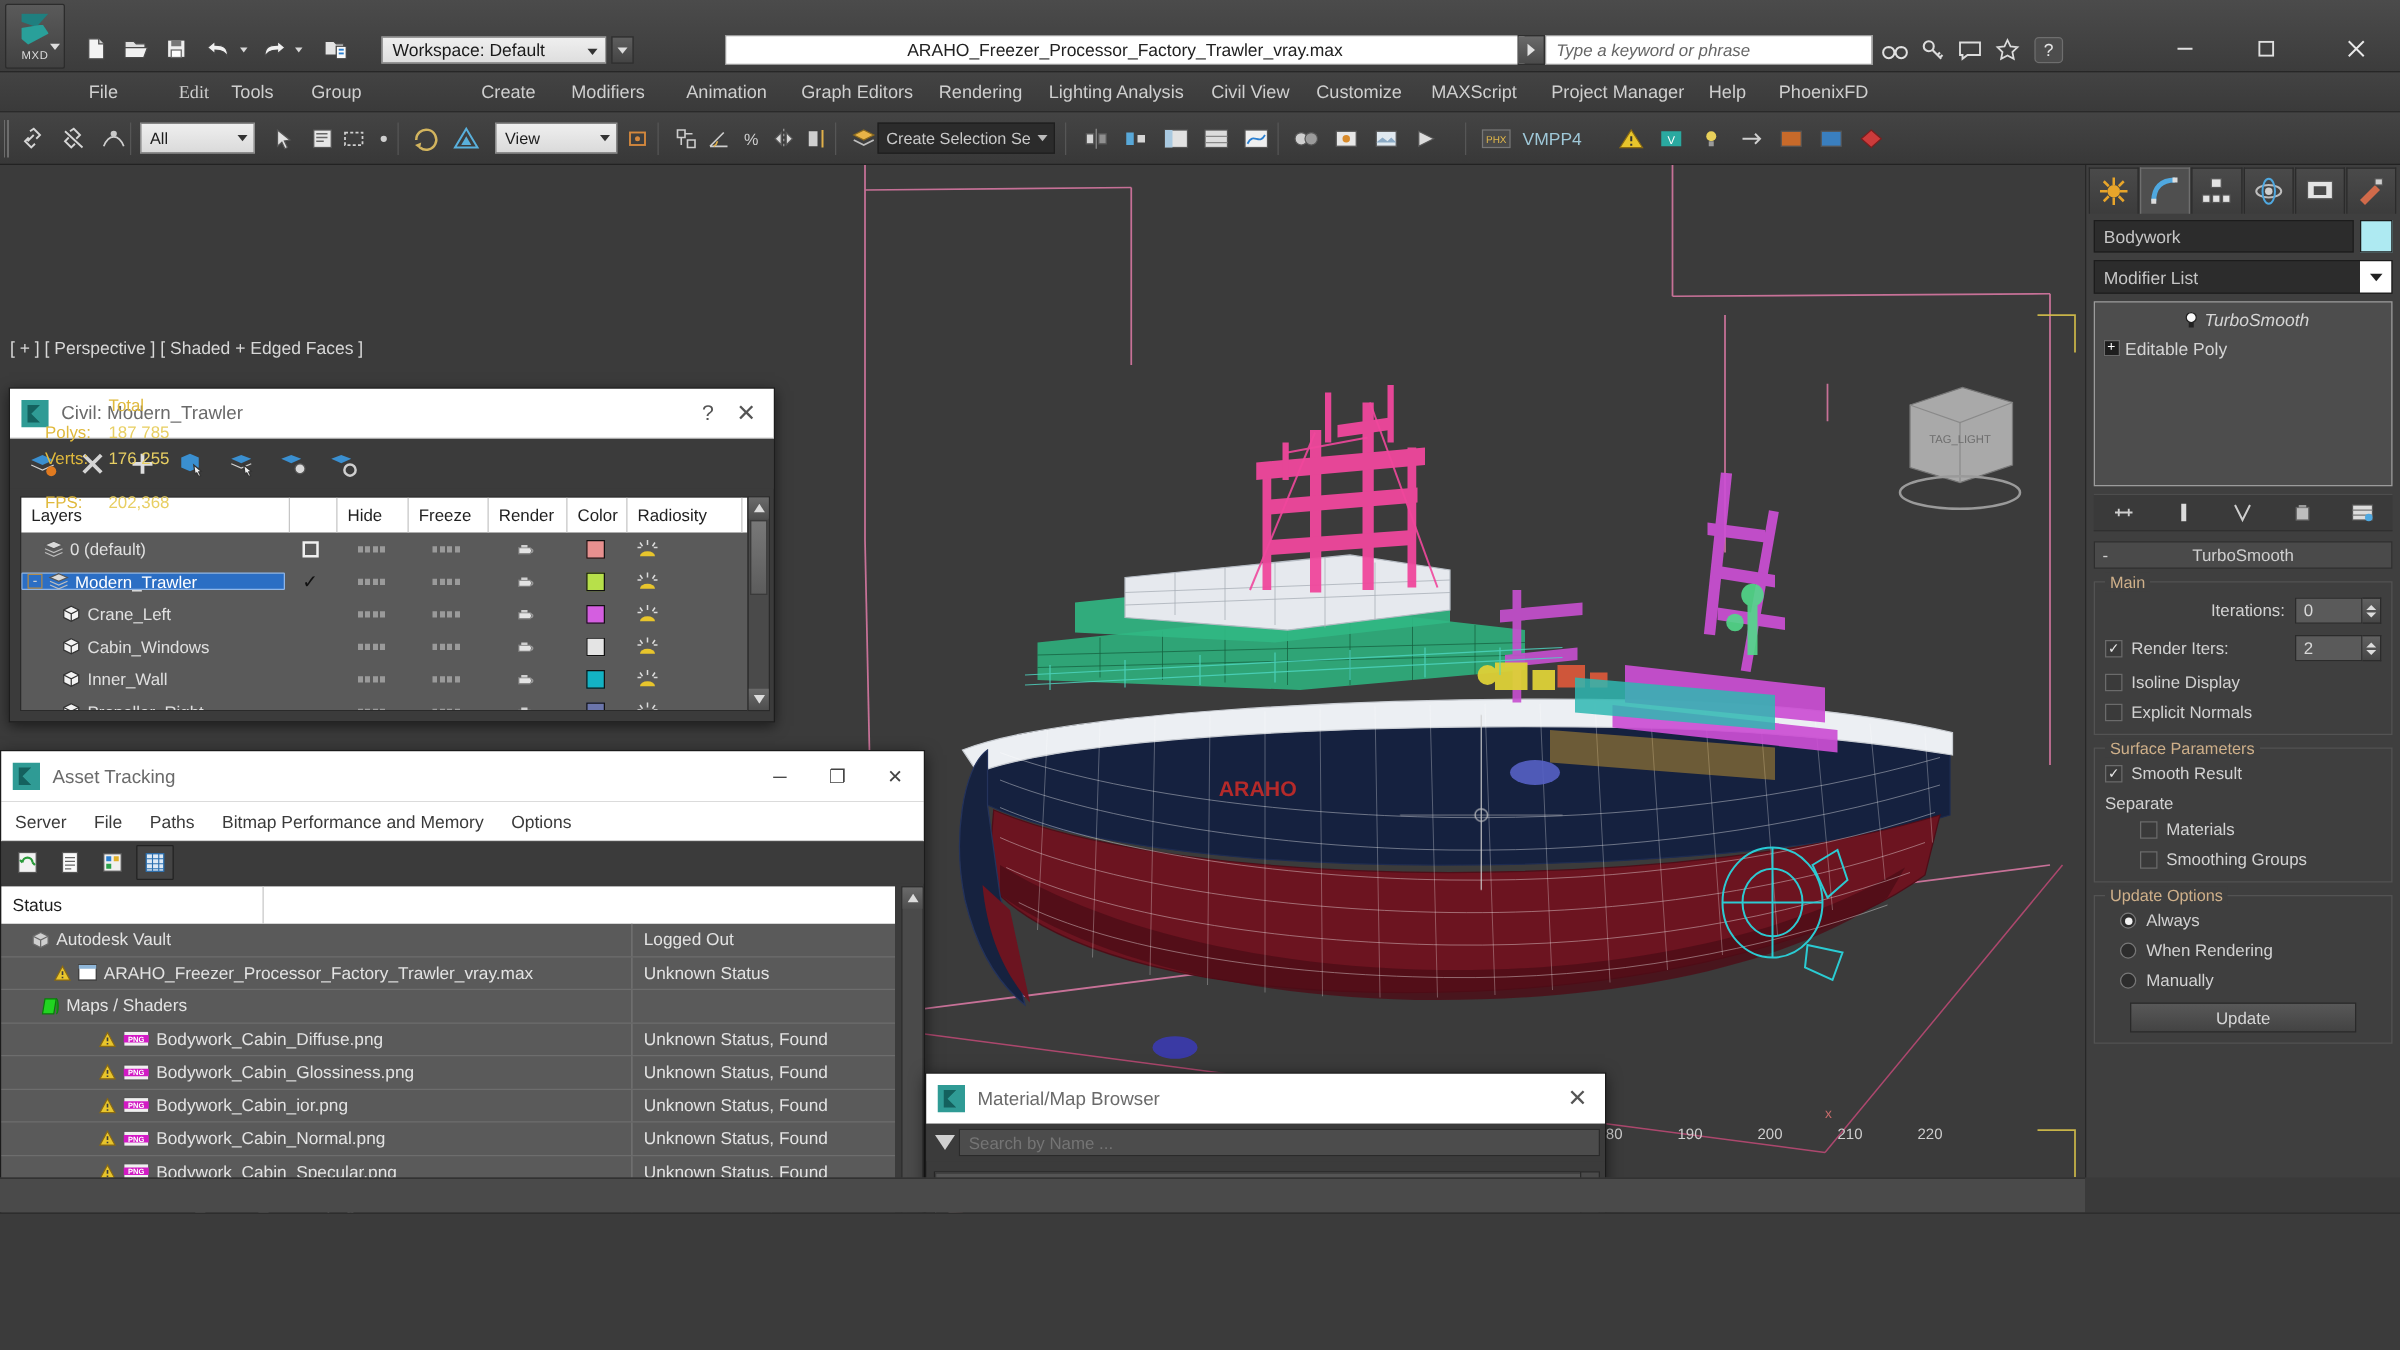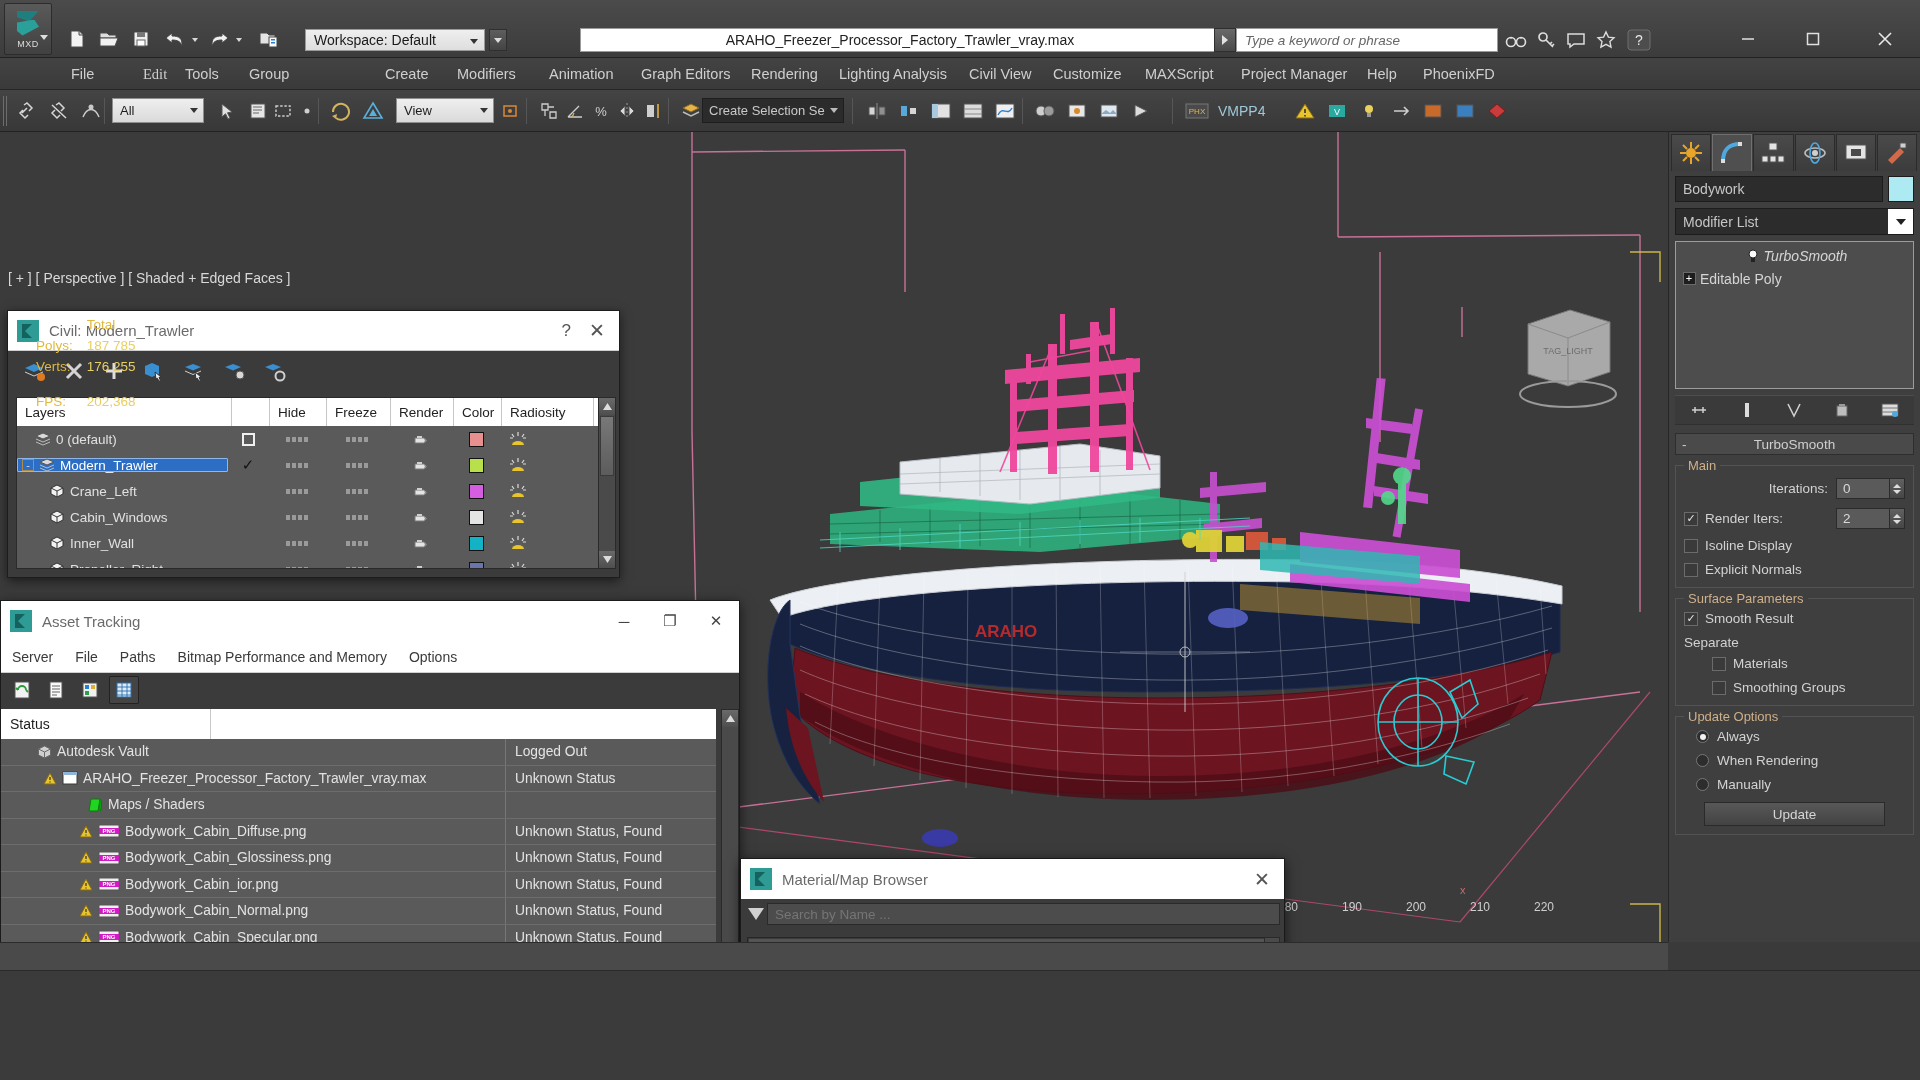--- a/index.html
+++ b/index.html
@@ -1158,21 +1158,21 @@
           <path d="M3 7h14M3 11h14M3 15h14M8 3v14M13 3v14" stroke="#2a6fb0" stroke-width=".9"></path>
         </svg>
       </div>
   </div>
   <div id="atbl">
     <div id="athead">
       <div style="width:210px">Status</div>
     </div>
     <div id="arows">
         <div class="arow">
-          <div class="c1" style="padding-left:36px;gap:5px">
+          <div class="c1" style="padding-left:24px;gap:5px">
             <span>
               <svg width="15" height="14" viewBox="0 0 15 14">
                 <path d="M7.5 1l6 3v6l-6 3-6-3V4z" fill="#cfcfcf" stroke="#6a6a6a"></path>
                 <path d="M1.5 4l6 3 6-3M7.5 7v6" fill="none" stroke="#6a6a6a"></path>
               </svg>
             </span>
             <span>Autodesk Vault</span>
           </div>
           <div class="c2">Logged Out</div>
         </div>
@@ -1188,21 +1188,21 @@
               <svg width="16" height="14" viewBox="0 0 16 14">
                 <rect x="1" y="1" width="14" height="12" fill="#ffffff" stroke="#3a3a3a"></rect>
                 <rect x="1" y="1" width="14" height="3" fill="#8fb6d8"></rect>
               </svg>
             </span>
             <span>ARAHO_Freezer_Processor_Factory_Trawler_vray.max</span>
           </div>
           <div class="c2">Unknown Status</div>
         </div>
         <div class="arow">
-          <div class="c1" style="padding-left:87px;gap:5px">
+          <div class="c1" style="padding-left:32px;gap:5px">
             <span>
               <svg width="15" height="14" viewBox="0 0 15 14">
                 <path d="M3 1h9l-2 12H1z" fill="#21d421" stroke="#0a7a0a"></path>
                 <path d="M12 1c2 0 2 12 0 12" fill="#0f9f0f" stroke="#0a7a0a"></path>
               </svg>
             </span>
             <span>Maps / Shaders</span>
           </div>
           <div class="c2"></div>
         </div>

